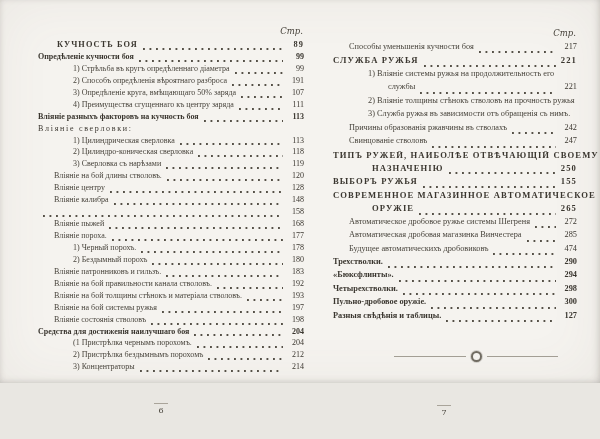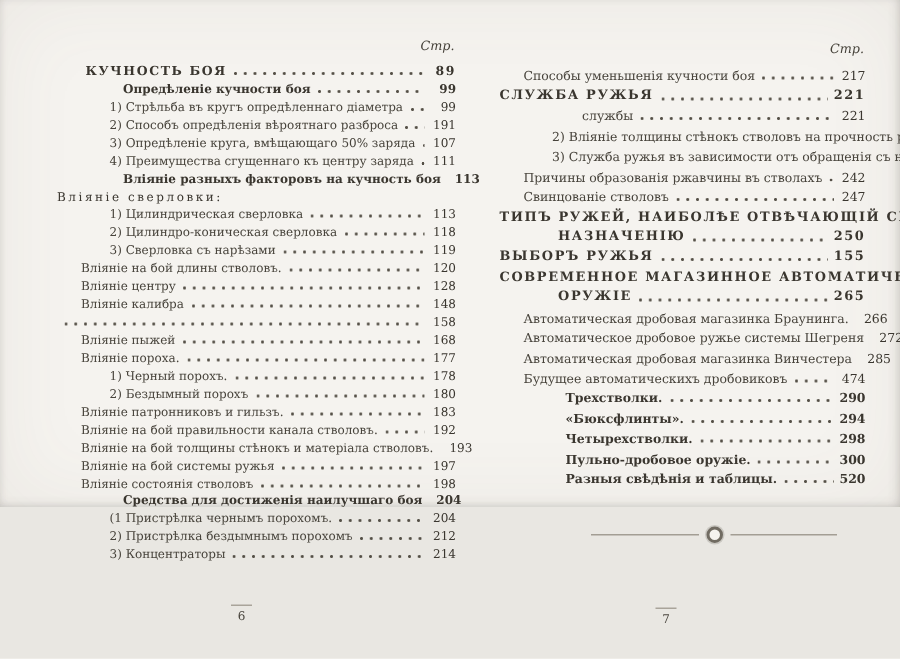--- a/index.html
+++ b/index.html
@@ -2,44 +2,44 @@
 <html><head>
 <meta charset="utf-8">
 <style>
   html,body{margin:0;padding:0;}
   body{
     width:600px;height:439px;overflow:hidden;
     font-family:"DejaVu Serif","Liberation Serif",serif;
     background:#e9e7e2;
   }
   #paper{
-    position:absolute;left:0;top:0;width:600px;height:338px;
+    position:absolute;left:0;top:0;width:600px;height:383px;
     background:#f5f3ef;
     box-shadow:
       inset 0 0 55px rgba(110,100,85,0.07),
       inset -4px 0 8px -4px rgba(80,75,65,0.25),
       inset 3px 0 6px -3px rgba(80,75,65,0.12),
       inset 0 -4px 8px -4px rgba(80,75,65,0.18);
   }
   .page-col{position:absolute;color:#3a362f;}
   #left-col{left:38px;top:26px;width:266px;}
   #right-col{left:333px;top:28px;width:244px;}
   .col-header{
     text-align:right;font-style:italic;font-size:8.5px;
     color:#46423a;margin-bottom:4px;padding-right:1px;
   }
-  .row{display:flex;align-items:flex-end;white-space:nowrap;}
+  .row{display:flex;align-items:flex-start;white-space:nowrap;font-family:Liberation Serif, serif;}
   #left-col .row{height:11.95px;font-size:8px;}
   #right-col .row{height:13.45px;font-size:8.3px;}
   .ind1{padding-left:19px;}
   .ind2{padding-left:39px;}
   .h1{font-weight:bold;letter-spacing:1.1px;}
   #left-col .h1{font-size:8.3px;}
   #right-col .h1{font-size:8.6px;}
-  .bold{font-weight:bold;margin-left:44px;}
+  .bold{font-weight:bold;}
   .spaced{letter-spacing:1.7px;}
   .t{color:#3a362f;}
   .plain .t{color:#47433b;padding-left:16px;}
   .leader{
     flex:1;align-self:flex-end;height:2px;
     margin:0 4px 2px 5px;
     background-image:radial-gradient(circle at 1px 1px,#555047 0.8px,transparent 1.15px);
     background-size:6.5px 2px;background-repeat:repeat-x;
   }
   .gap{width:6px;}
@@ -214,20 +214,23 @@
         <div class="row ind0 plain">
           <span class="t">Способы уменьшенія кучности боя</span>
           <span class="leader"></span>
           <span class="p">217</span>
         </div>
         <div class="row ind0 h1">
           <span class="t">СЛУЖБА РУЖЬЯ</span>
           <span class="leader"></span>
           <span class="p">221</span>
         </div>
+        <div class="row ind1 plain">
+          <span class="t">1) Вліяніе системы ружья на продолжительность его</span>
+        </div>
         <div class="row ind2 plain">
           <span class="t">службы</span>
           <span class="leader"></span>
           <span class="p">221</span>
         </div>
         <div class="row ind1 plain">
           <span class="t">2) Вліяніе толщины стѣнокъ стволовъ на прочность ружья</span>
           <span class="gap"></span>
         </div>
         <div class="row ind1 plain">
@@ -259,25 +262,20 @@
         </div>
         <div class="row ind0 h1">
           <span class="t">СОВРЕМЕННОЕ МАГАЗИННОЕ АВТОМАТИЧЕСКОЕ</span>
         </div>
         <div class="row ind2 h1">
           <span class="t">ОРУЖІЕ</span>
           <span class="leader"></span>
           <span class="p">265</span>
         </div>
         <div class="row ind0 plain">
-          <span class="t">Автоматическая дробовая магазинка Браунинга.</span>
-          <span class="leader"></span>
-          <span class="p">266</span>
-        </div>
-        <div class="row ind0 plain">
           <span class="t">Автоматическое дробовое ружье системы Шегреня</span>
           <span class="leader"></span>
           <span class="p">272</span>
         </div>
         <div class="row ind0 plain">
           <span class="t">Автоматическая дробовая магазинка Винчестера</span>
           <span class="leader"></span>
           <span class="p">285</span>
         </div>
         <div class="row ind0 plain">
@@ -301,21 +299,21 @@
           <span class="p">298</span>
         </div>
         <div class="row ind0 bold">
           <span class="t">Пульно-дробовое оружіе.</span>
           <span class="leader"></span>
           <span class="p">300</span>
         </div>
         <div class="row ind0 bold">
           <span class="t">Разныя свѣдѣнія и таблицы.</span>
           <span class="leader"></span>
-          <span class="p">520</span>
+          <span class="p">127</span>
         </div>
       </div>
   </div>
 
   <div id="ornament">
     <span class="orn-line"></span>
     <span class="orn-circle"></span>
     <span class="orn-line"></span>
   </div>
 

